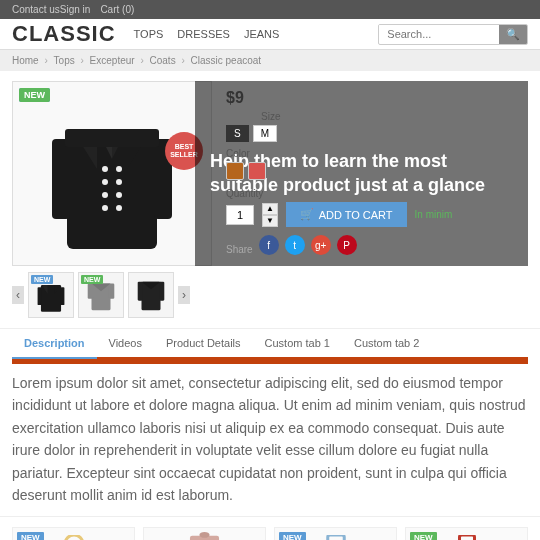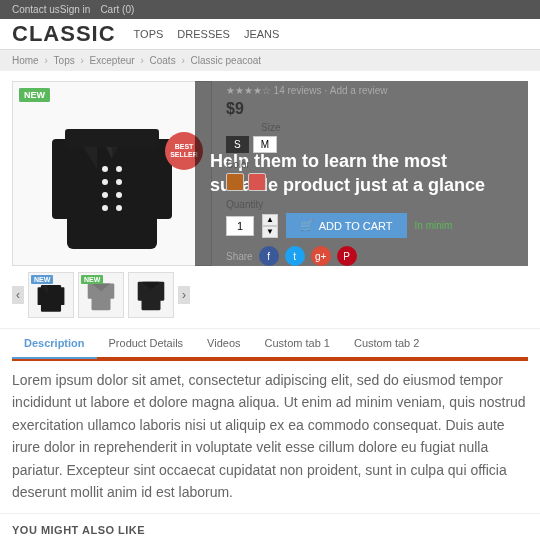--- a/index.html
+++ b/index.html
@@ -55,30 +55,30 @@
     .color-label { font-size: 10px; color: #555; margin-bottom: 3px; }
     .color-options { display: flex; gap: 4px; margin-bottom: 8px; }
     .color-swatch { width: 18px; height: 18px; border: 1px solid #ccc; cursor: pointer; border-radius: 2px; }
     .qty-label { font-size: 10px; color: #555; margin-bottom: 3px; }
     .qty-row { display: flex; align-items: center; gap: 8px; margin-bottom: 8px; }
     .qty-input { width: 28px; border: 1px solid #ccc; text-align: center; font-size: 11px; padding: 3px; }
     .qty-btns { display: flex; flex-direction: column; }
     .qty-btn { background: #eee; border: 1px solid #ccc; font-size: 8px; padding: 1px 3px; cursor: pointer; line-height: 1; }
     .add-to-cart-btn { background: #5b9bd5; color: #fff; border: none; padding: 6px 14px; font-size: 11px; cursor: pointer; display: flex; align-items: center; gap: 5px; }
     .in-stock-badge { color: #5cb85c; font-size: 10px; }
-    .share-row { display: flex; align-items: center; gap: 6px; margin-top: 4px; font-size: 10px; color: #aaa; }
+    .share-row { display: flex; align-items: flex-end; gap: 6px; margin-top: 4px; font-size: 10px; color: #aaa; }
     .share-icon { width: 20px; height: 20px; border-radius: 50%; display: flex; align-items: center; justify-content: center; font-size: 10px; color: #fff; cursor: pointer; }
     .share-fb { background: #3b5998; }
     .share-tw { background: #1da1f2; }
     .share-gp { background: #dd4b39; }
     .share-pi { background: #bd081c; }
 
     
     .tabs-section { background: #fff; border-top: 1px solid #eee; padding: 0 12px; }
-    .tabs-row { display: flex; border-bottom: 4px solid #c2410c; }
+    .tabs-row { display: flex; border-bottom: 7px solid #c2410c; }
     .tab-item { padding: 8px 12px; font-size: 11px; cursor: pointer; color: #666; border-bottom: 2px solid transparent; margin-bottom: -2px; }
     .tab-item.active { color: #5b9bd5; border-bottom: 2px solid #5b9bd5; font-weight: bold; }
     .tab-content { padding: 8px 0 10px; font-size: 14px; color: #666; line-height: 1.6; }
 
     
     .also-like { background: #fff; padding: 10px 12px; border-top: 1px solid #eee; }
     .also-like-title { font-size: 11px; font-weight: bold; color: #555; text-transform: uppercase; margin-bottom: 8px; letter-spacing: 0.5px; }
     .also-like-grid { display: flex; gap: 8px; }
     .also-item { flex: 1; border: 1px solid #eee; background: #fafafa; position: relative; height: 90px; display: flex; align-items: center; justify-content: center; overflow: hidden; }
     .also-item-badge { position: absolute; top: 4px; left: 4px; background: #5b9bd5; color: #fff; font-size: 8px; font-weight: bold; padding: 1px 4px; border-radius: 1px; }
@@ -94,20 +94,24 @@
     <a href="#">Cart (0)</a>
   </div>
 </div>
 
 <div class="header">
   <div class="logo">CLASSIC</div>
   <div class="nav-links">
     <a href="#">TOPS</a>
     <a href="#">DRESSES</a>
     <a href="#">JEANS</a>
+  </div>
+  <div class="search-bar">
+    <input type="text" placeholder="Search..." style="">
+    <button>🔍</button>
   </div>
 </div>
 
 <div class="breadcrumb">
   <a href="#">Home</a>
   <span> › </span>
   <a href="#">Tops</a>
   <span> › </span>
   <a href="#">Excepteur</a>
   <span> › </span>
@@ -189,21 +193,20 @@
 
       <button class="thumb-arrow">›</button>
     </div>
   </div>
 
   <div class="promo-overlay">
     <div class="promo-text">Help them to learn the most suitable product just at a glance</div>
   </div>
 
   <div class="product-details">
-    <div class="product-meta">★★★★☆ 14 reviews · Add a review</div>
     <div class="product-price">$9</div>
 
     <div class="product-size-label">Size</div>
     <div class="size-options">
       <button class="size-btn active">S</button>
       <button class="size-btn">M</button>
     </div>
 
     <div class="color-label">Color</div>
     <div class="color-options">
@@ -231,30 +234,29 @@
       <div class="share-icon share-tw">t</div>
       <div class="share-icon share-gp">g+</div>
       <div class="share-icon share-pi">P</div>
     </div>
   </div>
 </div>
 
 <div class="tabs-section">
   <div class="tabs-row">
     <div class="tab-item active">Description</div>
+    <div class="tab-item">Videos</div>
     <div class="tab-item">Product Details</div>
-    <div class="tab-item">Videos</div>
     <div class="tab-item">Custom tab 1</div>
     <div class="tab-item">Custom tab 2</div>
   </div>
   <div class="tab-content">Lorem ipsum dolor sit amet, consectetur adipiscing elit, sed do eiusmod tempor incididunt ut labore et dolore magna aliqua. Ut enim ad minim veniam, quis nostrud exercitation ullamco laboris nisi ut aliquip ex ea commodo consequat. Duis aute irure dolor in reprehenderit in voluptate velit esse cillum dolore eu fugiat nulla pariatur. Excepteur sint occaecat cupidatat non proident, sunt in culpa qui officia deserunt mollit anim id est laborum.</div>
 </div>
 
 <div class="also-like">
-  <div class="also-like-title">YOU MIGHT ALSO LIKE</div>
   <div class="also-like-grid">
 
     <div class="also-item">
       <div class="also-item-badge">NEW</div>
       <svg width="60" height="75" viewBox="0 0 80 100">
         <rect x="12" y="25" width="56" height="65" rx="3" fill="#e8c97a"></rect>
         <rect x="2" y="25" width="13" height="45" rx="3" fill="#e8c97a"></rect>
         <rect x="65" y="25" width="13" height="45" rx="3" fill="#e8c97a"></rect>
         <line x1="12" y1="40" x2="68" y2="40" stroke="#c8914a" stroke-width="3"></line>
         <line x1="2" y1="40" x2="15" y2="40" stroke="#c8914a" stroke-width="3"></line>

